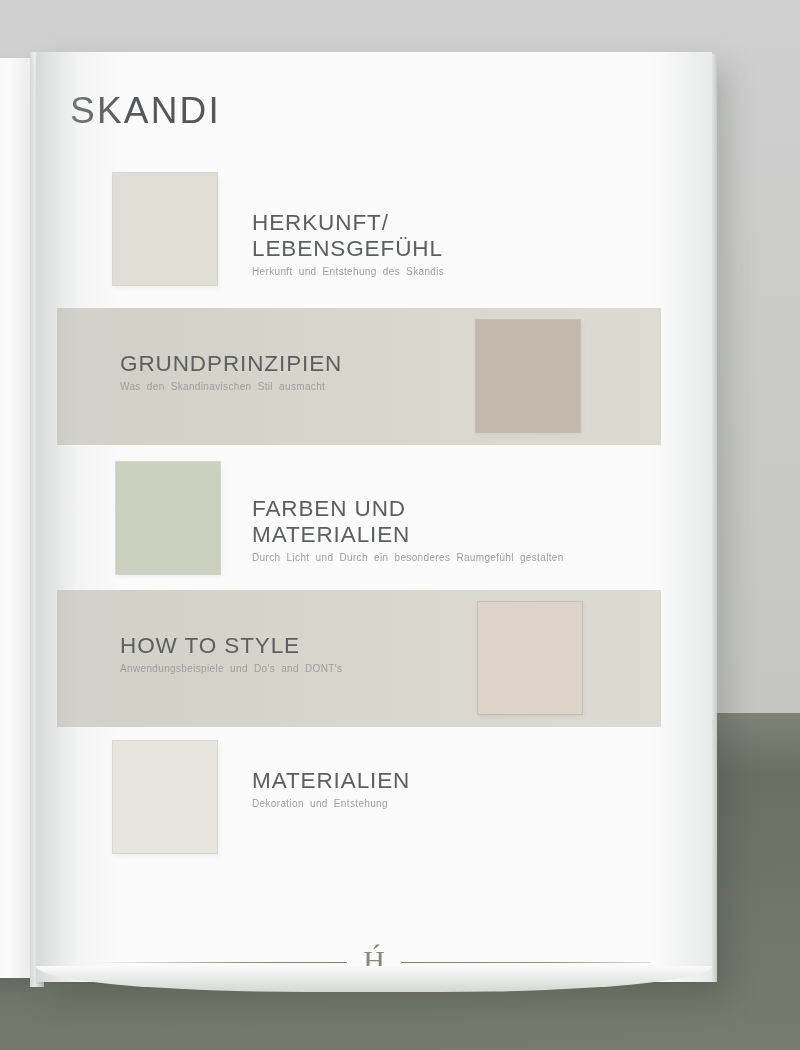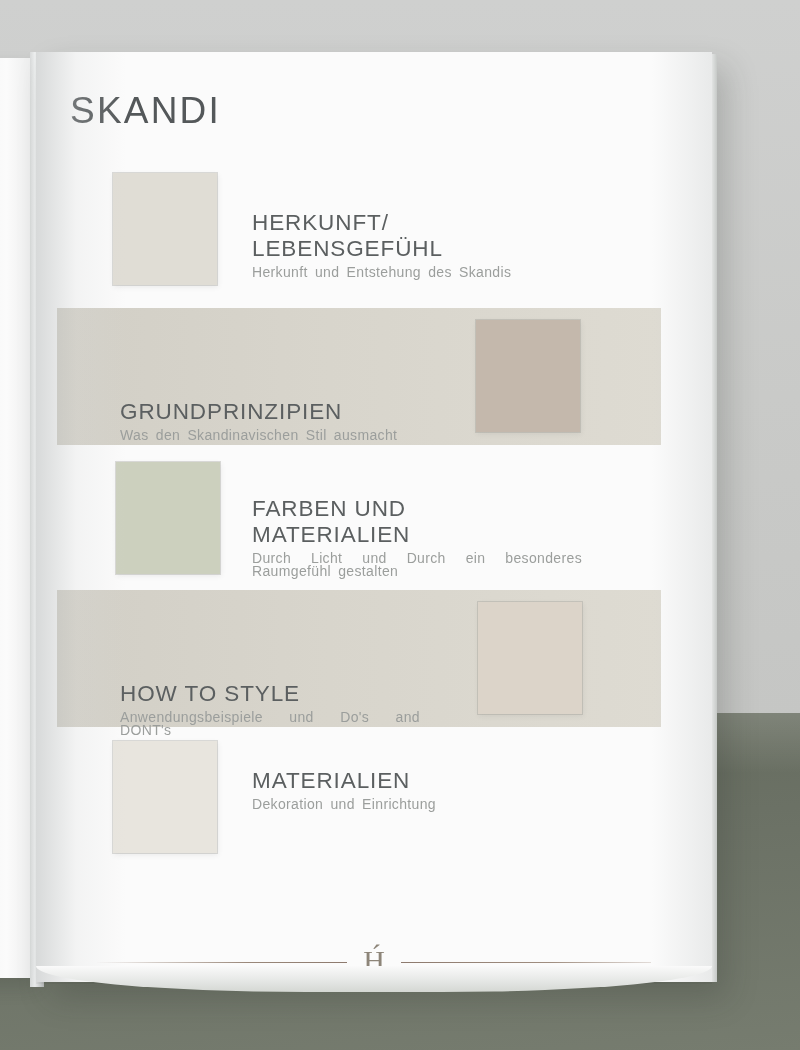--- a/index.html
+++ b/index.html
@@ -89,29 +89,29 @@
 
   .swatch{
     position:absolute;width:104px;height:112px;
     box-shadow:0 0 0 1px rgba(150,148,142,.32), 1px 2px 5px rgba(90,90,85,.10);
   }
   .swatch-left{left:77px;}
   .swatch-right{left:440px;}
 
   .textblock{position:absolute;}
   .tb-right{left:216px;width:330px;}
-  .tb-left{left:84px;width:340px;margin-top:48px;}
+  .tb-left{left:84px;width:340px;}
 
   .heading{
     font-size:22.5px;letter-spacing:.9px;line-height:26px;
     color:#5b5f60;font-weight:400;white-space:pre-line;
   }
   .sub{
     margin-top:4px;
-    font-size:14px;letter-spacing:.35px;line-height:12.5px;
+    font-size:10px;letter-spacing:.35px;line-height:12.5px;
     color:#9b9e9c;font-weight:400;
     text-align:justify;text-align-last:left;
     word-spacing:3px;
   }
 
   
   .footer{
     position:absolute;left:0;top:880px;width:676px;height:60px;
     display:flex;align-items:center;justify-content:center;gap:0;
   }
@@ -178,21 +178,21 @@
       <div class="textblock tb-left" style="top:43px;width:300px;">
         <div class="heading">HOW TO STYLE</div>
         <div class="sub">Anwendungsbeispiele und Do's and DONT's</div>
       </div>
     </div>
 
     <div class="row row-5">
       <div class="swatch swatch-left" style="top:5px;background:#e8e5de;"></div>
       <div class="textblock tb-right" style="top:32px;">
         <div class="heading">MATERIALIEN</div>
-        <div class="sub">Dekoration und Einrichtung</div>
+        <div class="sub">Dekoration und Entstehung</div>
       </div>
     </div>
 
     <div class="footer">
       <div class="rule rule-l"></div>
       <div class="mark">H́</div>
       <div class="rule rule-r"></div>
     </div>
 
     <div class="page-shade-spine"></div>

